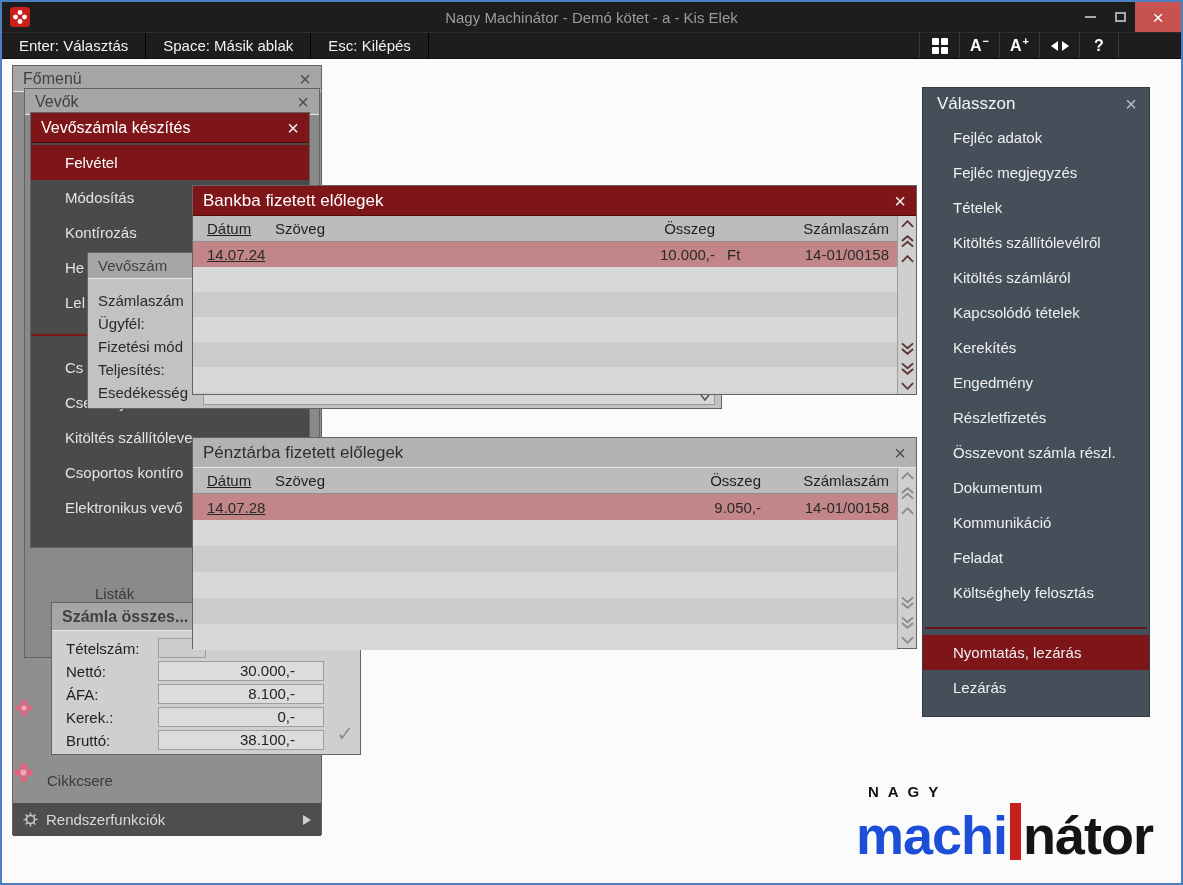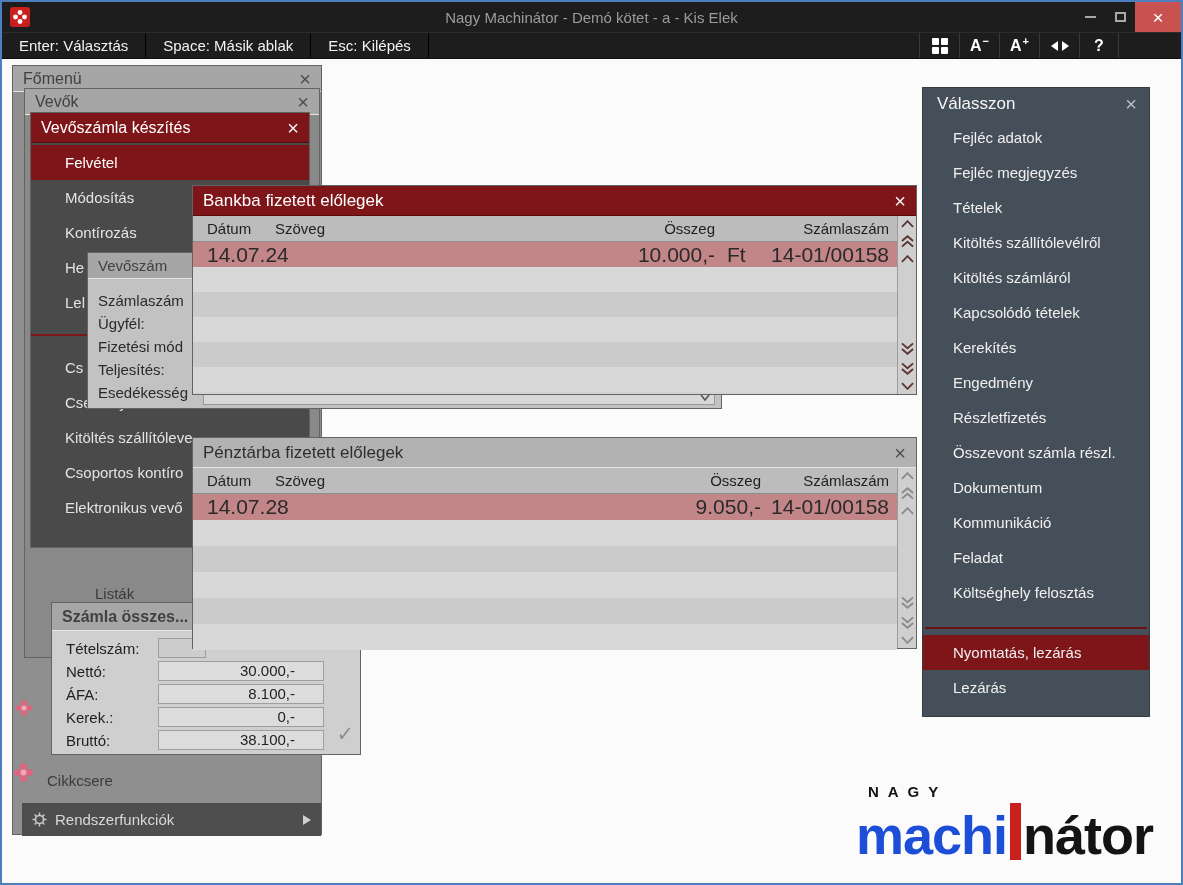--- a/index.html
+++ b/index.html
@@ -38,21 +38,21 @@
   .tb-title { white-space: nowrap; overflow: hidden; }
   .tb-x { margin-left: auto; font-size: 20px; line-height: 1; color: #4d4d4d; }
   .tb-x.light { color: #f2f2f2; }
 
   
   .fomenu { left: 10px; top: 6px; width: 310px; height: 770px; background: #8f8f8f; }
   .vevok  { left: 22px; top: 29px; width: 296px; height: 570px; background: #898989; }
   .stray-label { position: absolute; font-size: 15px; color: #3a3a3a; white-space: nowrap; }
   .fm-cikkcsere { left: 34px; top: 706px; }
   .vk-listak { left: 70px; top: 496px; }
-  .fm-bottomrow { position: absolute; left: 9px; right: 0; top: 737px; height: 33px; background: #4e4e4e; display: flex; align-items: center; color: #d8d8d8; font-size: 15px; }
+  .fm-bottomrow { position: absolute; left: 0; right: 0; top: 737px; height: 33px; background: #4e4e4e; display: flex; align-items: center; color: #d8d8d8; font-size: 15px; }
   .fm-bottomrow .gear { margin: 0 8px 0 10px; display: flex; }
   .fm-arrow { margin-left: auto; margin-right: 10px; width: 0; height: 0; border-left: 8px solid #cfcfcf; border-top: 5px solid transparent; border-bottom: 5px solid transparent; }
   .flower { position: absolute; }
 
   
   .vszm { left: 28px; top: 53px; width: 280px; height: 436px; background: #4a4a4a; }
   .vm-body { padding-top: 2px; }
   .vm-item { height: 35px; display: flex; align-items: center; padding-left: 34px; color: #e3e3e3; font-size: 15px; white-space: nowrap; }
   .vm-item.hl { background: #7e1518; color: #fff; }
   .vm-sep { height: 2px; background: #7e1518; margin: 14px 0; }
@@ -65,26 +65,26 @@
   .form-dropdown { position: absolute; left: 115px; bottom: 3px; width: 512px; height: 15px; background: #d8d8d8; border: 1px solid #999; display: flex; align-items: center; justify-content: flex-end; padding-right: 4px; color: #555; }
 
   
   .advwin { width: 725px; }
   .bankba    { left: 190px; top: 126px; height: 210px; }
   .penztarba { left: 190px; top: 378px; height: 212px; }
   .penztarba .tb.gray { height: 30px; background: #b2b2b2; color: #2f2f2f; font-size: 17px; }
   .bankba .tb.red { font-size: 17px; }
   .tbl { position: absolute; left: 0; right: 0; top: 30px; bottom: 0; background: #d2d2d2; padding-right: 19px; }
   .thead { height: 26px; background: #bcbcbc; border-bottom: 1px solid #8e8e8e; display: flex; align-items: center; font-size: 15px; color: #1f1f1f; }
-  .trow { height: 25px; display: flex; align-items: center; font-size: 21px; color: #2a2a2a; }
+  .trow { height: 25px; display: flex; align-items: center; font-size: 15px; color: #2a2a2a; }
   .penztarba .trow { height: 26px; }
   .trow.hl { background: #c28689; }
   .trow.e-a { background: #d8d8d8; }
   .trow.e-b { background: #cbcbcb; }
-  .c-datum { width: 82px; padding-left: 14px; }
+  .c-datum { width: 82px; padding-left: 14px; text-decoration: underline; }
   .c-szoveg { flex: 1; }
   .c-osszeg { text-align: right; }
   .bankba .c-osszeg { width: 100px; }
   .penztarba .c-osszeg { width: 110px; }
   .c-ft { width: 46px; padding-left: 12px; }
   .c-szsz { width: 136px; text-align: right; padding-right: 8px; }
   .scrollcol { position: absolute; top: 30px; right: 0; bottom: 0; width: 19px; background: #cfcfcf; border-left: 1px solid #9b9b9b; display: flex; flex-direction: column; justify-content: space-between; align-items: center; padding: 4px 0; }
   .bankba .scrollcol { color: #5d3434; }
   .penztarba .scrollcol { color: #8a8a8a; }
   .sc-g { display: flex; flex-direction: column; gap: 7px; align-items: center; }

